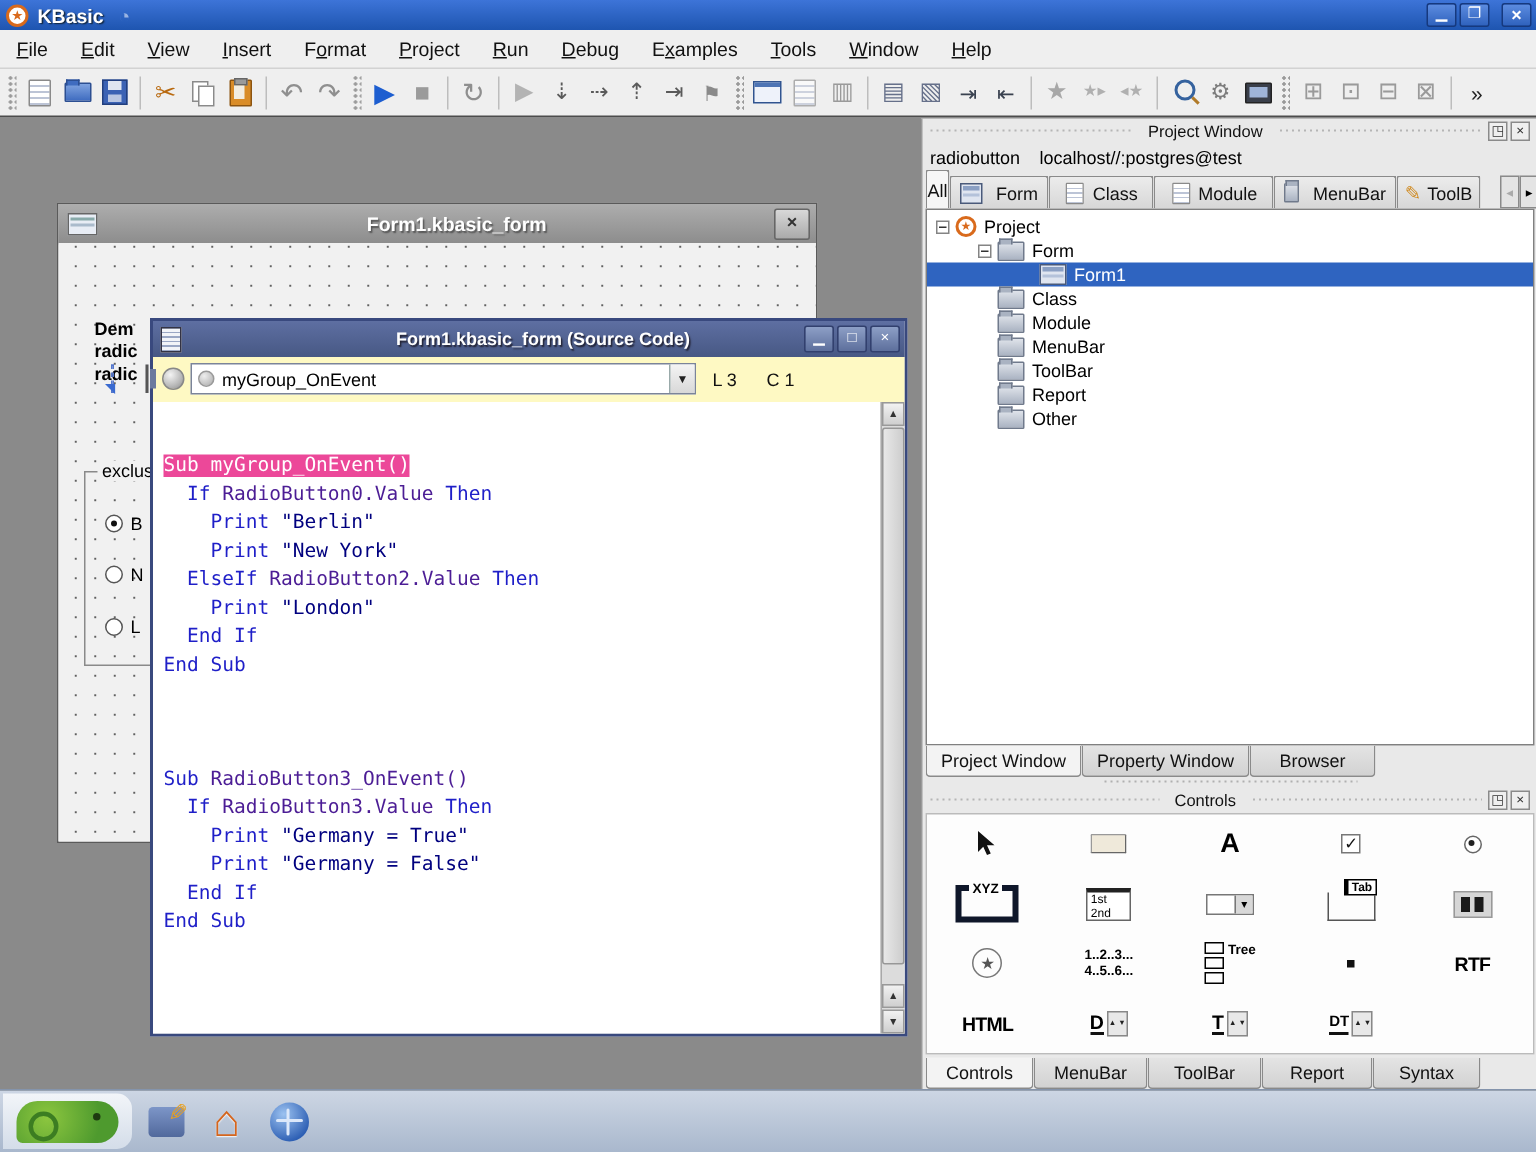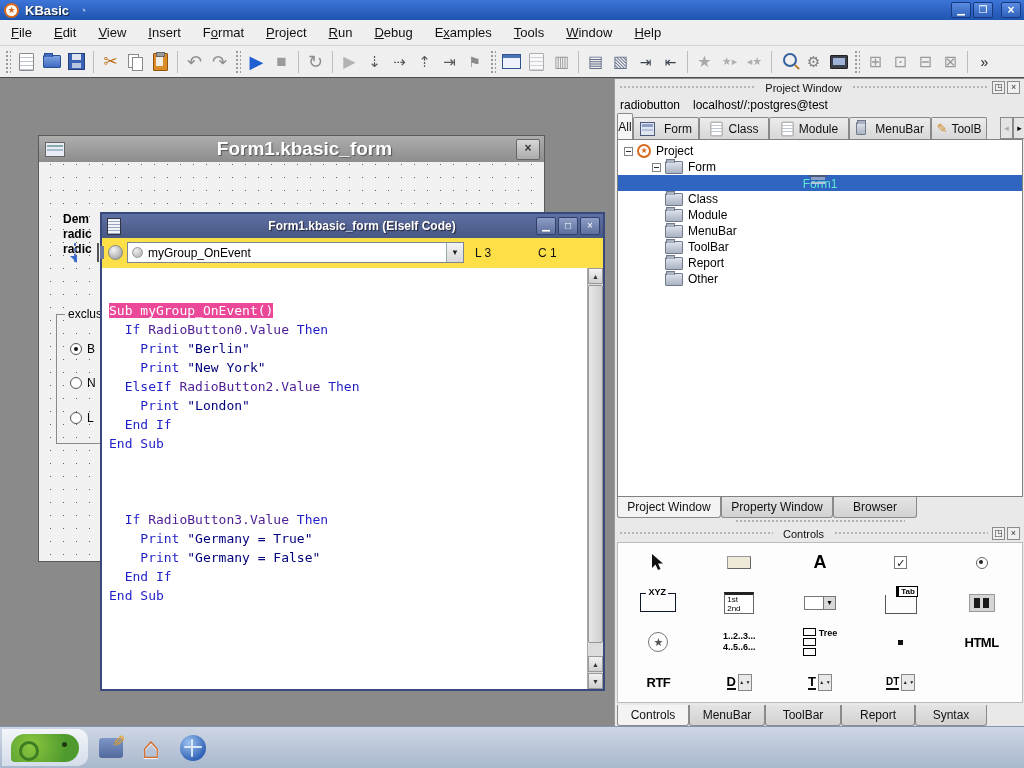--- a/index.html
+++ b/index.html
@@ -45,21 +45,21 @@
   .ci-window{width:17px;height:13px;border:1px solid #31548f;background:#eef2fa;position:relative;}
   .ci-window:before{content:"";position:absolute;left:0;top:0;right:0;height:3px;background:#4d74b4;}
   .ci-monitor{width:16px;height:12px;background:#3a3f4a;border:1px solid #222;border-radius:1px;position:relative;}
   .ci-monitor:before{content:"";position:absolute;left:2px;top:2px;right:2px;bottom:3px;background:#9fb4d8;}
   .ci-magnifier{width:10px;height:10px;border:2px solid #35629e;border-radius:50%;position:relative;margin:-3px -3px 0 0;}
   .ci-magnifier:before{content:"";position:absolute;width:6px;height:2px;background:#b07a28;right:-5px;bottom:-3px;transform:rotate(45deg);}
   
   #form-window{position:absolute;left:38px;top:135px;width:507px;height:427px;border:1px solid #5a5a5a;z-index:1;
     background:#f1f1f1;box-sizing:border-box;}
   .fw-title{height:26px;background:linear-gradient(#adadad,#8d8d8d);display:flex;align-items:center;position:relative;border-bottom:1px solid #6e6e6e;}
-  .fw-title .fw-text{flex:1;text-align:center;color:#fff;font-weight:bold;font-size:19px;text-shadow:1px 1px 1px #555;}
+  .fw-title .fw-text{flex:1;text-align:center;color:#fff;font-weight:bold;font-size:13px;text-shadow:1px 1px 1px #555;}
   .fw-icon{width:18px;height:13px;background:#e8edf5;border:1px solid #666;margin-left:6px;position:relative;}
   .fw-icon:before{content:"";position:absolute;left:1px;top:2px;right:1px;height:2px;background:#8aa;}
   .fw-icon:after{content:"";position:absolute;left:1px;top:6px;right:1px;height:2px;background:#abc;}
   .fw-close{position:absolute;right:4px;top:3px;width:22px;height:19px;background:linear-gradient(#d8d8d8,#aaa);
     border:1px solid #666;border-radius:2px;color:#333;font-weight:bold;font-size:12px;text-align:center;line-height:17px;}
   .fw-body{position:absolute;left:0;top:26px;right:0;bottom:0;background:#f1f1f1;
     background-image:radial-gradient(circle,#606060 0.8px,transparent 1px);background-size:13px 13px;background-position:5px 9px;}
   .fw-labels{position:absolute;left:24px;top:50px;font-weight:bold;font-size:12px;line-height:15px;color:#000;}
   .fw-group{position:absolute;left:17px;top:152px;width:240px;height:128px;border:1px solid #8a8a8a;}
   .fw-group-label{position:absolute;left:8px;top:-8px;background:#f1f1f1;padding:0 3px;font-size:12px;color:#000;}
@@ -69,21 +69,21 @@
   
   #code-window{position:absolute;left:100px;top:212px;width:505px;height:479px;z-index:2;
     border:2px solid #39497e;background:#ececec;box-sizing:border-box;}
   .cw-title{height:24px;background:linear-gradient(#5e6fa2,#475884);display:flex;align-items:center;position:relative;}
   .cw-title .cw-text{flex:1;text-align:center;color:#fff;font-weight:bold;font-size:12px;text-shadow:1px 1px 1px #223;}
   .cw-doc-icon{width:12px;height:15px;background:#f2f4f8;border:1px solid #334;margin-left:5px;
     background-image:repeating-linear-gradient(#f2f4f8 0 2px,#9aa7c4 2px 3px);}
   .cw-btns{position:absolute;right:3px;top:3px;display:flex;gap:2px;}
   .cw-btn{width:20px;height:18px;background:linear-gradient(#8d9fc6,#5d6f9c);border:1px solid #32406e;border-radius:2px;
     color:#fff;font-size:10px;text-align:center;line-height:16px;box-sizing:border-box;}
-  .cw-toolbar{height:30px;background:#fde047;border-bottom:1px solid #b8b8b8;position:relative;}
+  .cw-toolbar{height:30px;background:#fef9c3;border-bottom:1px solid #b8b8b8;position:relative;}
   .cw-sphere{position:absolute;left:6px;top:7px;width:15px;height:15px;border-radius:50%;
     background:radial-gradient(circle at 35% 30%,#f4f4f4,#b9b9b9 60%,#8b8b8b);border:1px solid #888;box-sizing:border-box;}
   .cw-combo{position:absolute;left:25px;top:4px;width:337px;height:21px;background:#fff;border:1px solid #7b8499;
     display:flex;align-items:center;box-sizing:border-box;}
   .combo-dot{width:11px;height:11px;border-radius:50%;background:radial-gradient(circle at 35% 30%,#eee,#aaa);border:1px solid #999;margin:0 5px 0 4px;box-sizing:border-box;}
   .cw-combo .combo-text{font-size:12px;color:#000;flex:1;}
   .combo-arrow{width:17px;height:100%;background:linear-gradient(#f4f4f4,#d8d8d8);border-left:1px solid #9aa;
     display:flex;align-items:center;justify-content:center;font-size:8px;color:#222;box-sizing:border-box;}
   .cw-lc{position:absolute;top:8px;font-size:12px;color:#111;}
   .cw-tool-ic{position:absolute;top:6px;width:17px;height:17px;box-sizing:border-box;}
@@ -112,21 +112,21 @@
   .info-row{position:absolute;left:0;top:17px;width:100%;height:19px;font-size:12px;color:#000;}
   .info-row span{position:absolute;top:2px;}
   .tabbar{position:absolute;left:0;width:100%;display:flex;align-items:flex-end;}
   .tab{height:22px;border:1px solid #8a8a8a;border-bottom:none;background:linear-gradient(#ececec,#d7d7d7);
     display:flex;align-items:center;justify-content:center;gap:4px;font-size:12px;color:#111;box-sizing:border-box;border-radius:2px 2px 0 0;padding:0 6px;overflow:hidden;white-space:nowrap;}
   .tab.active{background:#f6f6f6;height:26px;font-weight:normal;}
   .tab-scroll{display:flex;margin-left:auto;}
   .tsc{width:13px;height:22px;border:1px solid #8a8a8a;background:#e4e4e4;font-size:9px;line-height:20px;text-align:center;box-sizing:border-box;}
   #tree{position:absolute;left:2px;top:60px;width:406px;height:358px;background:#fff;border:1px solid #808080;overflow:hidden;box-sizing:border-box;}
   .tree-row{position:relative;height:16px;display:flex;align-items:center;font-size:12px;color:#000;white-space:nowrap;}
-  .tree-row.selected{background:#2f64c0;color:#5eead4;flex-direction:column;}
+  .tree-row.selected{background:#2f64c0;color:#ffffff;}
   .expander{width:9px;height:9px;border:1px solid #848484;background:#fff;position:relative;margin-right:4px;box-sizing:border-box;}
   .expander:before{content:"";position:absolute;left:1px;top:3px;width:5px;height:1px;background:#333;}
   .ti{display:inline-block;margin-right:5px;}
   .ti-kbasic{width:14px;height:14px;border-radius:50%;background:#fff;border:2px solid #d96a1c;color:#d96a1c;
     font-size:8px;line-height:10px;text-align:center;box-sizing:border-box;}
   .ti-folder{width:16px;height:11px;background:linear-gradient(#dfe3ea,#aab3c2);border:1px solid #707a8c;border-radius:1px;position:relative;}
   .ti-folder:before{content:"";position:absolute;left:0;top:-3px;width:7px;height:3px;background:#aab3c2;border:1px solid #707a8c;border-bottom:none;}
   .ti-form{width:16px;height:12px;background:#dfe5f0;border:1px solid #4a5a7a;position:relative;}
   .ti-form:before{content:"";position:absolute;left:1px;top:1px;right:1px;height:3px;background:#8ba0c4;}
   .ti-form:after{content:"";position:absolute;left:1px;top:6px;right:1px;height:2px;background:#b4c2da;}
@@ -136,21 +136,21 @@
   .btab.active{background:#f3f3f3;}
   .dock-handle{position:absolute;left:120px;width:170px;height:5px;background-image:radial-gradient(#b0b0b0 0.8px,transparent 1px);background-size:4px 4px;}
   #palette{position:absolute;left:2px;top:463px;width:406px;height:161px;background:#fdfdfd;border:1px solid #bbb;box-sizing:border-box;
     display:grid;grid-template-columns:repeat(5,1fr);grid-template-rows:repeat(4,1fr);}
   .pal-cell{display:flex;align-items:center;justify-content:center;color:#000;}
   
   .pc-button{width:22px;height:11px;background:#efe9da;border:1px solid #999;border-right-color:#666;border-bottom-color:#666;border-radius:1px;}
   .pc-check{width:13px;height:13px;background:#fff;border:1px solid #777;font-size:11px;line-height:12px;text-align:center;color:#111;box-sizing:border-box;}
   .pc-radio{width:12px;height:12px;border:1px solid #666;border-radius:50%;background:#fff;position:relative;box-sizing:border-box;}
   .pc-radio:before{content:"";position:absolute;left:2px;top:2px;width:4px;height:4px;background:#222;border-radius:50%;}
-  .pc-group{width:34px;height:17px;border:1px solid #0f172a;position:relative;}
+  .pc-group{width:34px;height:17px;border:4px solid #0f172a;position:relative;}
   .pc-group span{position:absolute;left:5px;top:-7px;background:#fdfdfd;font-weight:bold;font-size:9px;padding:0 2px;}
   .pc-list{width:30px;height:22px;background:#fff;border:1px solid #666;border-top:3px solid #222;font-size:8px;line-height:9px;padding-left:2px;box-sizing:border-box;}
   .pc-combo{width:32px;height:14px;background:#fff;border:1px solid #777;position:relative;box-sizing:border-box;}
   .pc-combo:before{content:"▾";position:absolute;right:0;top:0;width:11px;height:100%;background:#d8d8d8;border-left:1px solid #777;font-size:8px;line-height:12px;text-align:center;}
   .pc-tab{width:30px;height:18px;border:1px solid #555;border-top:none;position:relative;margin-top:4px;}
   .pc-tab span{position:absolute;right:-2px;top:-9px;background:#fff;border:1px solid #000;border-left:3px solid #000;font-weight:bold;font-size:8px;padding:0 2px;line-height:9px;}
   .pc-split{width:24px;height:16px;background:#d6d6d6;border:1px solid #999;display:flex;align-items:center;justify-content:center;gap:3px;}
   .pc-split i{width:6px;height:10px;background:#1a1a1a;}
   .pc-image{width:18px;height:18px;border:1px solid #777;border-radius:50%;display:flex;align-items:center;justify-content:center;font-size:11px;color:#555;}
   .pc-numlist{font-weight:bold;font-size:9px;line-height:11px;text-align:left;}
@@ -360,52 +360,53 @@
             <span class="radio-circ"></span>
             <span>L</span>
           </div>
         </div>
     </div>
   </div>
 
   <div id="code-window">
     <div class="cw-title">
       <span class="cw-doc-icon"></span>
-      <span class="cw-text">Form1.kbasic_form (ElseIf Code)</span>
+      <span class="cw-text">Form1.kbasic_form (Source Code)</span>
       <span class="cw-btns">
         <span class="cw-btn">▁</span>
         <span class="cw-btn">□</span>
         <span class="cw-btn">×</span>
       </span>
     </div>
     <div class="cw-toolbar">
       <span class="cw-sphere"></span>
       <div class="cw-combo">
         <span class="combo-dot"></span>
         <span class="combo-text">myGroup_OnEvent</span>
         <span class="combo-arrow">▼</span>
       </div>
       <span class="cw-lc" style="left:373px">L 3</span>
-      <span class="cw-lc" style="left:436px">C 1</span>
+      <span class="cw-lc" style="left:409px">C 1</span>
       <span class="cw-tool-ic ic-dashedbox" style="right:28px"></span>
       <span class="cw-tool-ic ic-expand" style="right:7px"></span>
     </div>
     <div class="cw-code" id="code-area">
         <div class="code-line"></div>
         <div class="code-line"><span class="c-sel">Sub myGroup_OnEvent()</span></div>
         <div class="code-line"><span class="c-p">  </span><span class="c-k">If</span><span class="c-p"> RadioButton0.Value </span><span class="c-k">Then</span></div>
         <div class="code-line"><span class="c-p">    </span><span class="c-k">Print</span><span class="c-p"> </span><span class="c-s">"Berlin"</span></div>
         <div class="code-line"><span class="c-p">    </span><span class="c-k">Print</span><span class="c-p"> </span><span class="c-s">"New York"</span></div>
         <div class="code-line"><span class="c-p">  </span><span class="c-k">ElseIf</span><span class="c-p"> RadioButton2.Value </span><span class="c-k">Then</span></div>
         <div class="code-line"><span class="c-p">    </span><span class="c-k">Print</span><span class="c-p"> </span><span class="c-s">"London"</span></div>
         <div class="code-line"><span class="c-p">  </span><span class="c-k">End If</span></div>
         <div class="code-line"><span class="c-k">End Sub</span></div>
         <div class="code-line"></div>
         <div class="code-line"></div>
         <div class="code-line"></div>
+        <div class="code-line"><span class="c-k">Sub</span><span class="c-p"> RadioButton3_OnEvent()</span></div>
         <div class="code-line"><span class="c-p">  </span><span class="c-k">If</span><span class="c-p"> RadioButton3.Value </span><span class="c-k">Then</span></div>
         <div class="code-line"><span class="c-p">    </span><span class="c-k">Print</span><span class="c-p"> </span><span class="c-s">"Germany = True"</span></div>
         <div class="code-line"><span class="c-p">    </span><span class="c-k">Print</span><span class="c-p"> </span><span class="c-s">"Germany = False"</span></div>
         <div class="code-line"><span class="c-p">  </span><span class="c-k">End If</span></div>
         <div class="code-line"><span class="c-k">End Sub</span></div>
         <div class="code-line"></div>
         <div class="code-line"></div>
       </div>
     <div class="cw-scroll">
       <span class="sb-btn" style="top:0">▲</span>
@@ -591,24 +592,24 @@
               <i></i>
               <i></i>
             </span>
             <span>Tree</span>
           </span>
         </div>
         <div class="pal-cell">
           <span class="pc-dot"></span>
         </div>
         <div class="pal-cell">
+          <span class="pc-bold">RTF</span>
+        </div>
+        <div class="pal-cell">
           <span class="pc-bold">HTML</span>
-        </div>
-        <div class="pal-cell">
-          <span class="pc-bold">RTF</span>
         </div>
         <div class="pal-cell">
           <span class="pc-spin">
             <b>D</b>
             <span class="pc-spinbox">▲
 ▼</span>
           </span>
         </div>
         <div class="pal-cell">
           <span class="pc-spin">

